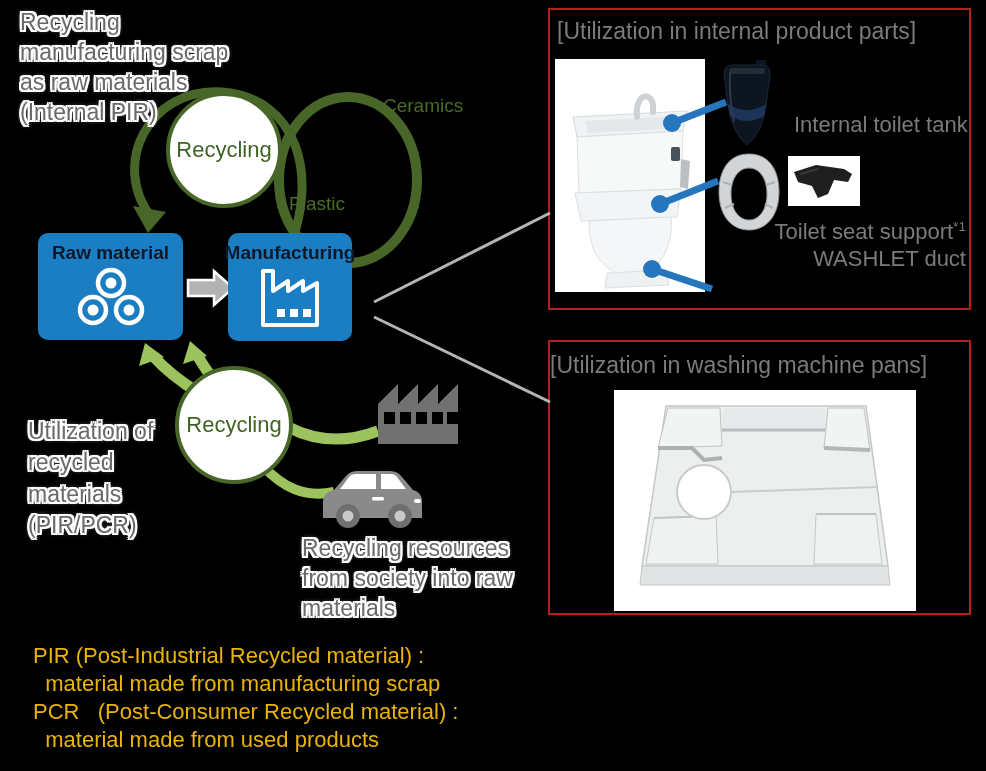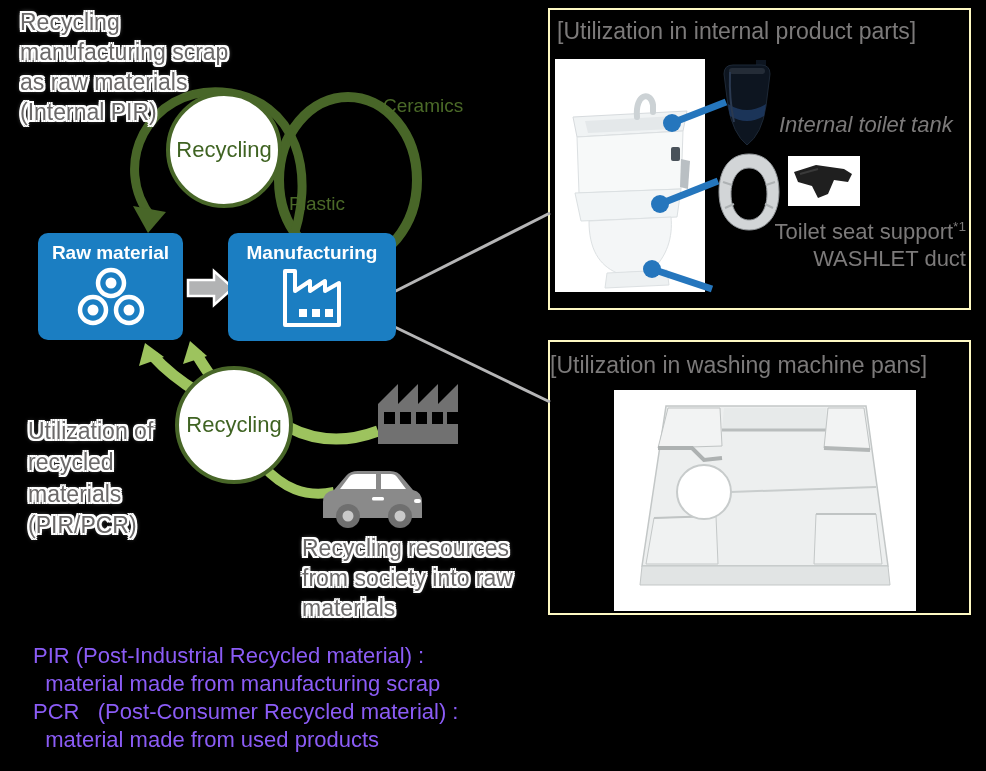--- a/index.html
+++ b/index.html
@@ -17,30 +17,30 @@
   .green-label{color:#4b6a28;font-size:19px;font-weight:400;z-index:3;}
   .recycle-circle{
     background:#fff;border:4px solid #486628;border-radius:50%;z-index:3;
     display:flex;align-items:center;justify-content:center;
     color:#3f6322;font-size:22px;
   }
   .blue-box{
     background:#1b7ec2;border-radius:10px;z-index:3;
     display:flex;flex-direction:column;align-items:center;
   }
-  .blue-box .bb-label{color:#ffffff;font-size:19px;font-weight:bold;margin-top:9px;}
+  .blue-box .bb-label{color:#0f172a;font-size:19px;font-weight:bold;margin-top:9px;}
   .panel{
-    background:#000;border:2px solid #fef9c3;z-index:1;position:absolute;
+    background:#000;border:2px solid #b91c1c;z-index:1;position:absolute;
   }
   .panel-title{color:#7c7a7a;font-size:23px;position:absolute;z-index:2;white-space:nowrap;}
   .photo{background:#fff;position:absolute;}
   .part-label{color:#7c7a7a;font-size:22px;position:absolute;z-index:5;}
   .sup{vertical-align:super;font-size:0.62em;}
   .footnote{
-    color:#8b5cf6;font-size:22px;line-height:1.27;white-space:pre-wrap;z-index:3;
+    color:#eab308;font-size:22px;line-height:1.27;white-space:pre-wrap;z-index:3;
   }
   svg{display:block;}
 </style>
 </head>
 <body>
 
 <div id="canvas">
 
   <div class="panel" style="left:548px;top:8px;width:419px;height:298px;">
     <div class="panel-title" style="left:7px;top:8px;">[Utilization in internal product parts]</div>
@@ -82,21 +82,21 @@
 
     <svg class="abs" style="left:0;top:0;z-index:6;" width="419" height="298" viewBox="0 0 419 298">
       <line x1="122" y1="113" x2="176" y2="92" stroke="#2576bd" stroke-width="7"></line>
       <circle cx="122" cy="113" r="9" fill="#2576bd"></circle>
       <line x1="110" y1="194" x2="168" y2="171" stroke="#2576bd" stroke-width="7"></line>
       <circle cx="110" cy="194" r="9" fill="#2576bd"></circle>
       <line x1="102" y1="259" x2="162" y2="279" stroke="#2576bd" stroke-width="7"></line>
       <circle cx="102" cy="259" r="9" fill="#2576bd"></circle>
     </svg>
 
-    <div class="part-label" style="left:229px;top:102px;font-style:italic;">Internal toilet tank</div>
+    <div class="part-label" style="left:244px;top:102px;">Internal toilet tank</div>
 
     <div class="part-label" style="left:178px;top:208px;width:238px;text-align:right;line-height:1.24;">
       <div>
         <span>Toilet seat support</span><span class="sup">*1</span>
       </div>
       <div>WASHLET duct</div>
     </div>
   </div>
 
   <div class="panel" style="left:548px;top:340px;width:419px;height:271px;">
@@ -160,21 +160,21 @@
     <svg width="78" height="62" viewBox="0 0 78 62" style="margin-top:2px;">
       <circle cx="39" cy="17" r="13" fill="none" stroke="#fff" stroke-width="4.5"></circle>
       <circle cx="39" cy="17" r="5.5" fill="#fff"></circle>
       <circle cx="21" cy="44" r="13" fill="none" stroke="#fff" stroke-width="4.5"></circle>
       <circle cx="21" cy="44" r="5.5" fill="#fff"></circle>
       <circle cx="57" cy="44" r="13" fill="none" stroke="#fff" stroke-width="4.5"></circle>
       <circle cx="57" cy="44" r="5.5" fill="#fff"></circle>
     </svg>
   </div>
 
-  <div class="abs blue-box" style="left:228px;top:233px;width:168px;height:108px;">
+  <div class="abs blue-box" style="left:228px;top:233px;width:124px;height:108px;">
     <div class="bb-label">Manufacturing</div>
     <svg width="70" height="62" viewBox="0 0 70 62" style="margin-top:3px;">
       <path d="M 8,58 V 4 H 18 V 24 L 33,14 V 24 L 48,14 V 24 L 62,16 V 58 Z" fill="none" stroke="#fff" stroke-width="4" stroke-linejoin="round"></path>
       <rect x="22" y="42" width="8" height="8" fill="#fff"></rect>
       <rect x="35" y="42" width="8" height="8" fill="#fff"></rect>
       <rect x="48" y="42" width="8" height="8" fill="#fff"></rect>
     </svg>
   </div>
 
   <div class="abs recycle-circle" style="left:175px;top:366px;width:110px;height:110px;">

